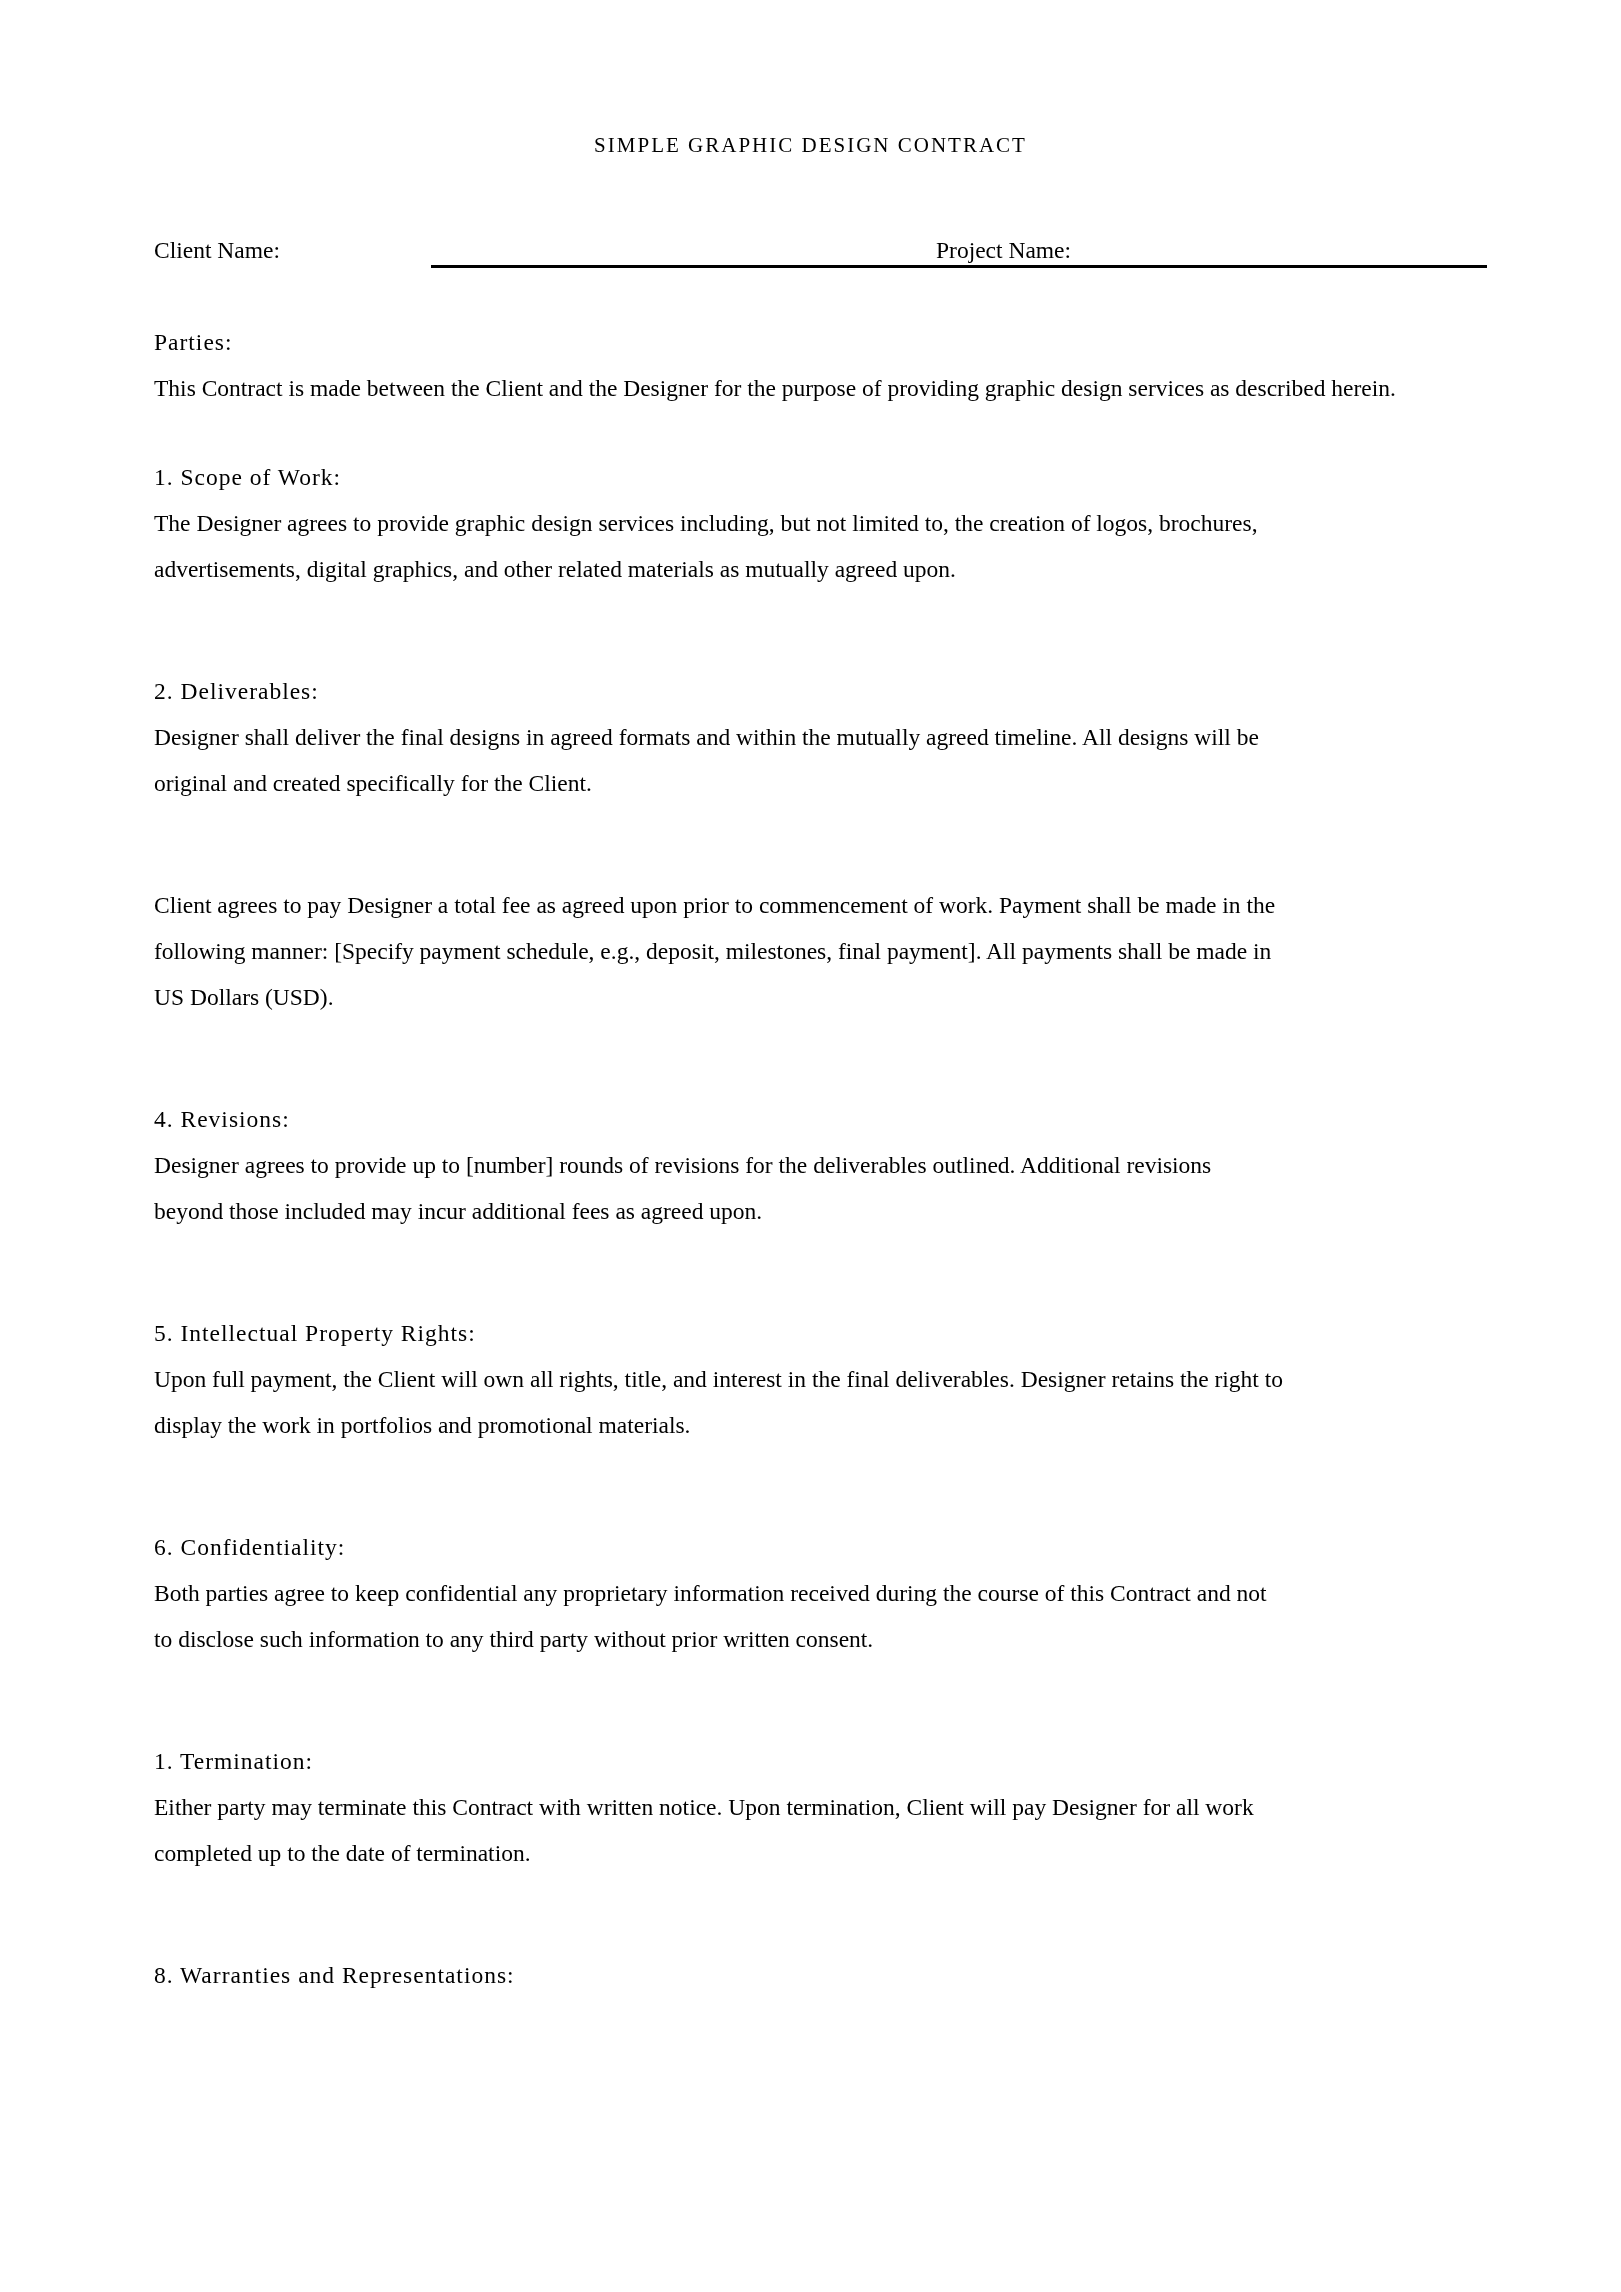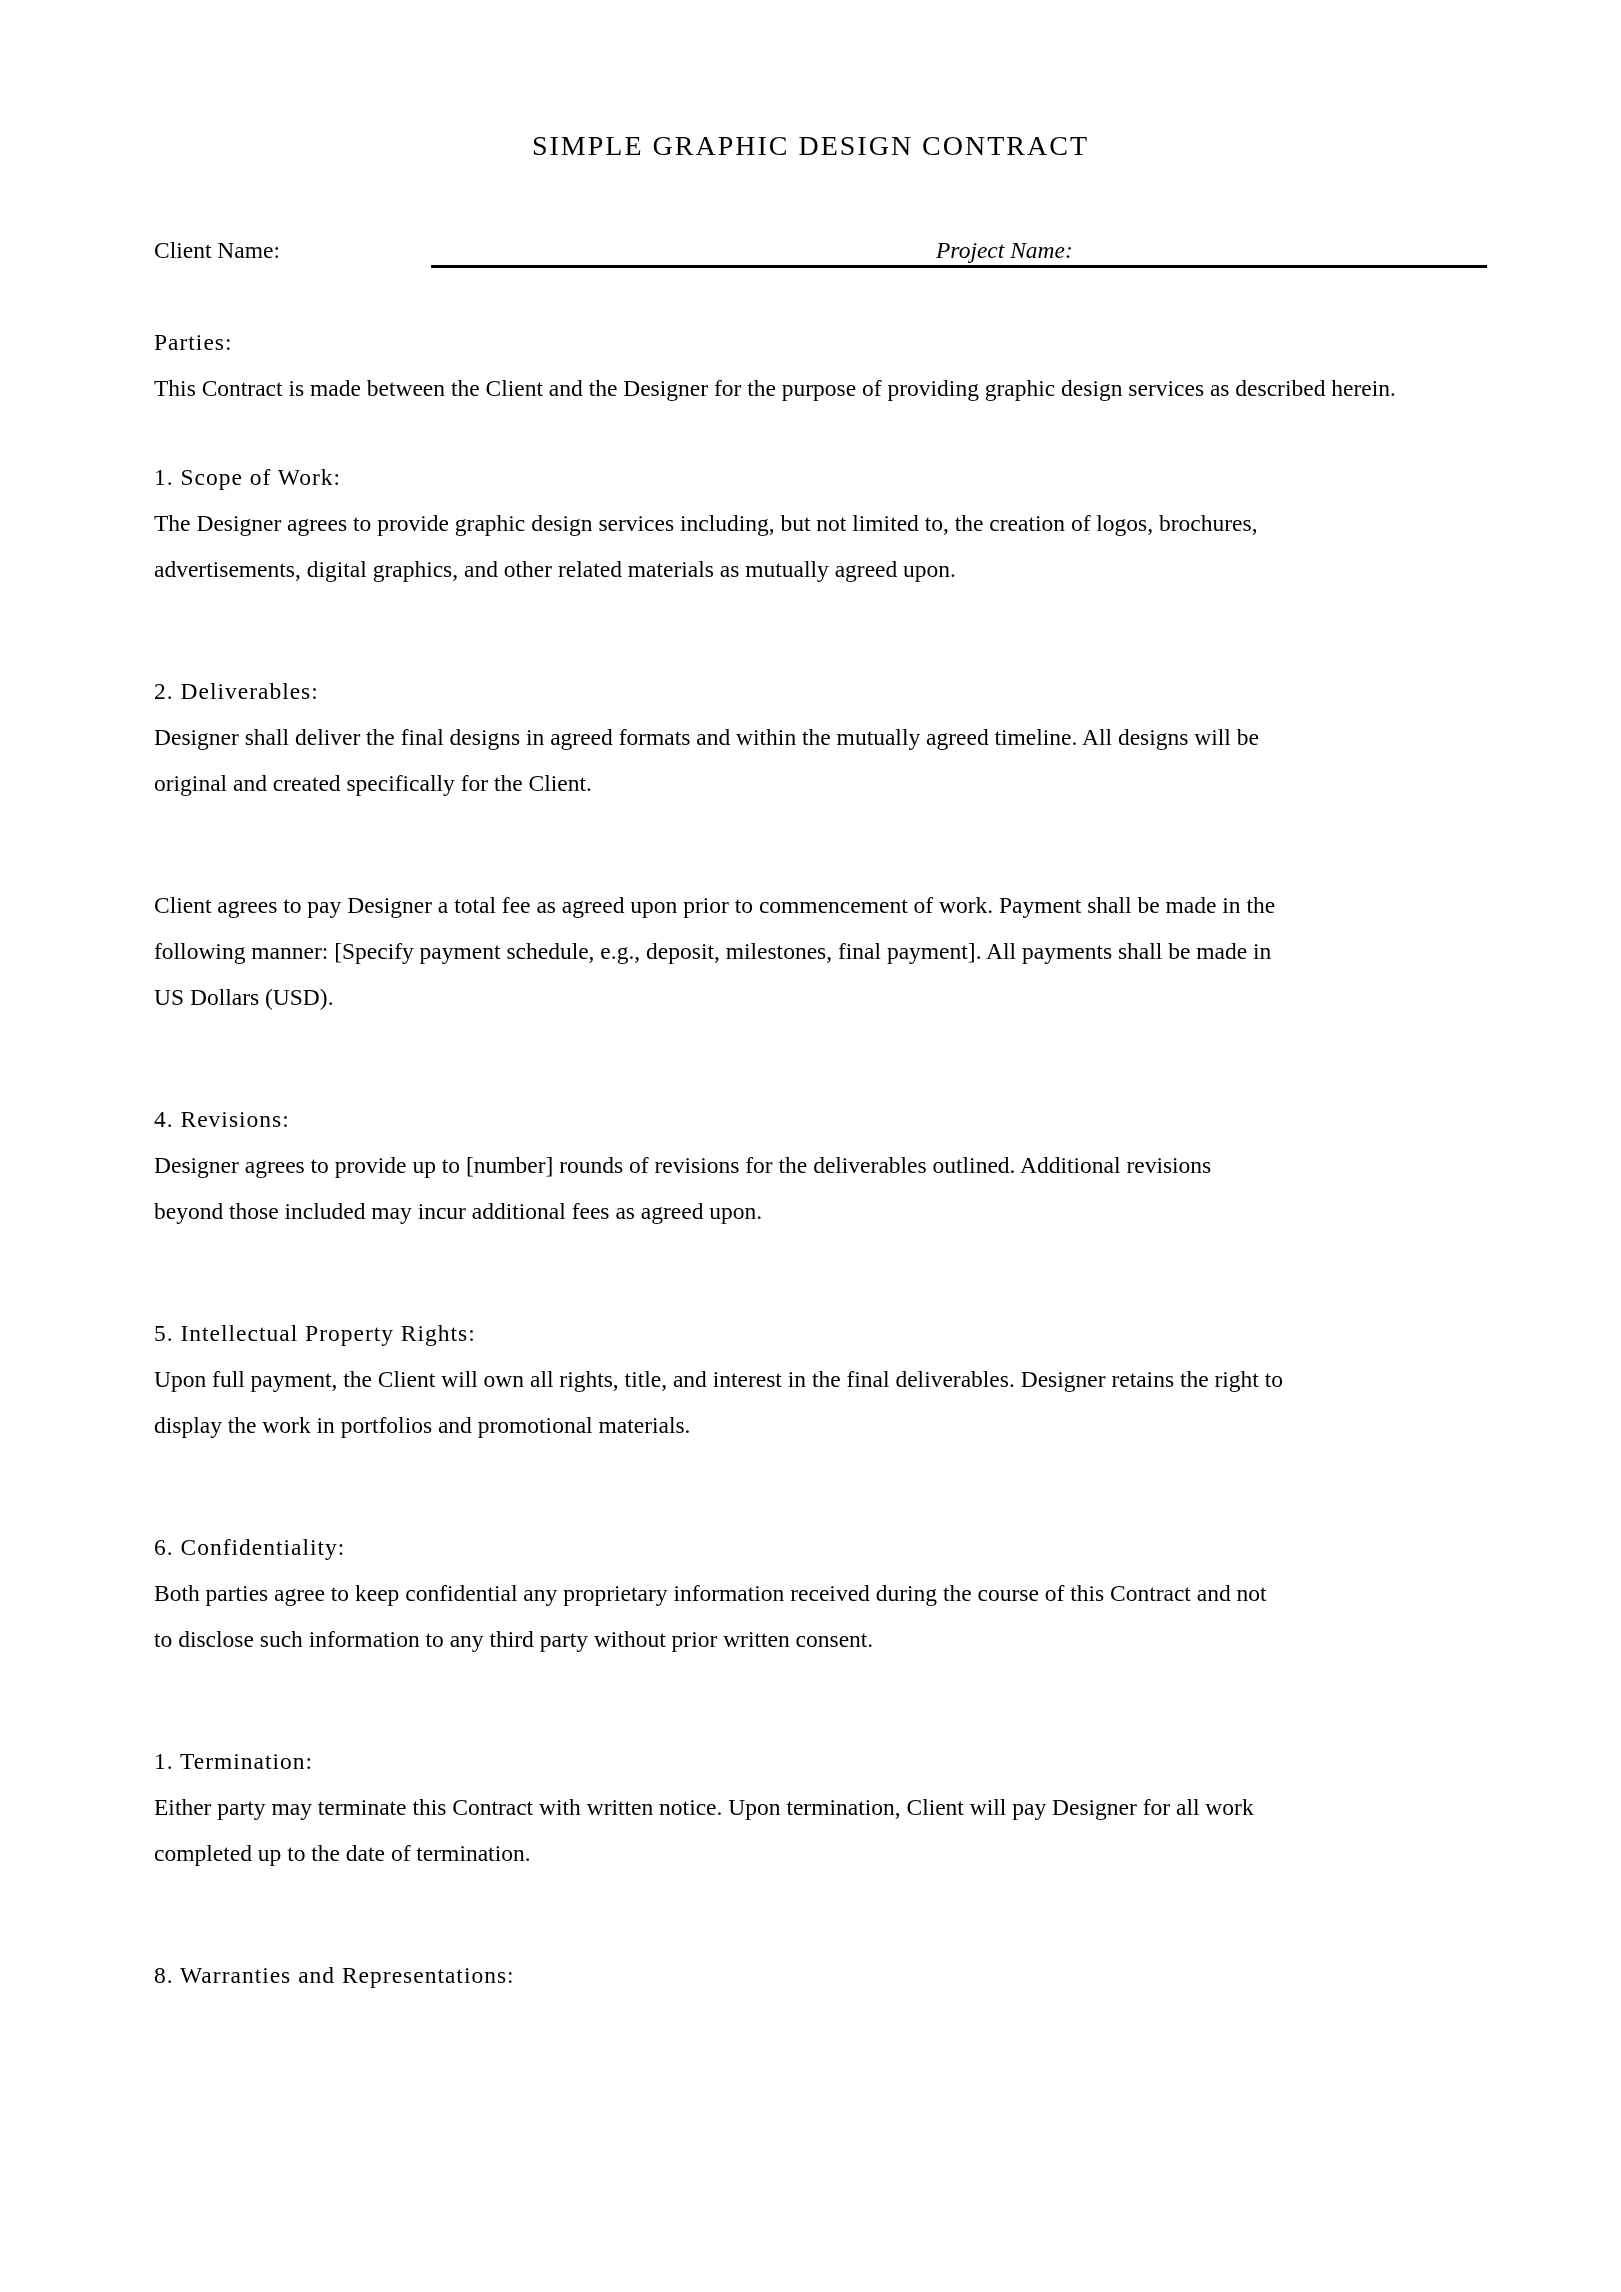--- a/index.html
+++ b/index.html
@@ -6,21 +6,21 @@
   body {
     width:1621px; height:2293px;
     background:#ffffff; color:#000000;
     font-family:"Liberation Serif", serif;
     font-size:23.5px;
     overflow:hidden;
   }
   .title {
     margin:126px 0 71px 0;
     text-align:center;
-    font-size:28px;
+    font-size:21px;
     font-weight:400;
     letter-spacing:2px;
     line-height:39px;
   }
   .name-row {
     display:flex;
     align-items:center;
     margin:0 134px 50px 154px;
   }
   .label-wrap {
@@ -28,21 +28,20 @@
     line-height:29px;
     padding-bottom:3.9px;
     flex:0 0 auto;
   }
   .fill-line {
     flex:1 1 auto;
     border-bottom:3.9px solid #000000;
     line-height:29px;
     padding-left:505px;
     white-space:nowrap;
-    font-style:italic;
   }
   .sections { margin:0 15.7px 0 154px; }
   .section { margin-bottom:76px; }
   .section.parties { margin-bottom:43px; }
   .section:last-child { margin-bottom:0;font-family:Liberation Serif, serif; }
   .heading {
     line-height:46px;
     letter-spacing:1px;
   }
   .para {

